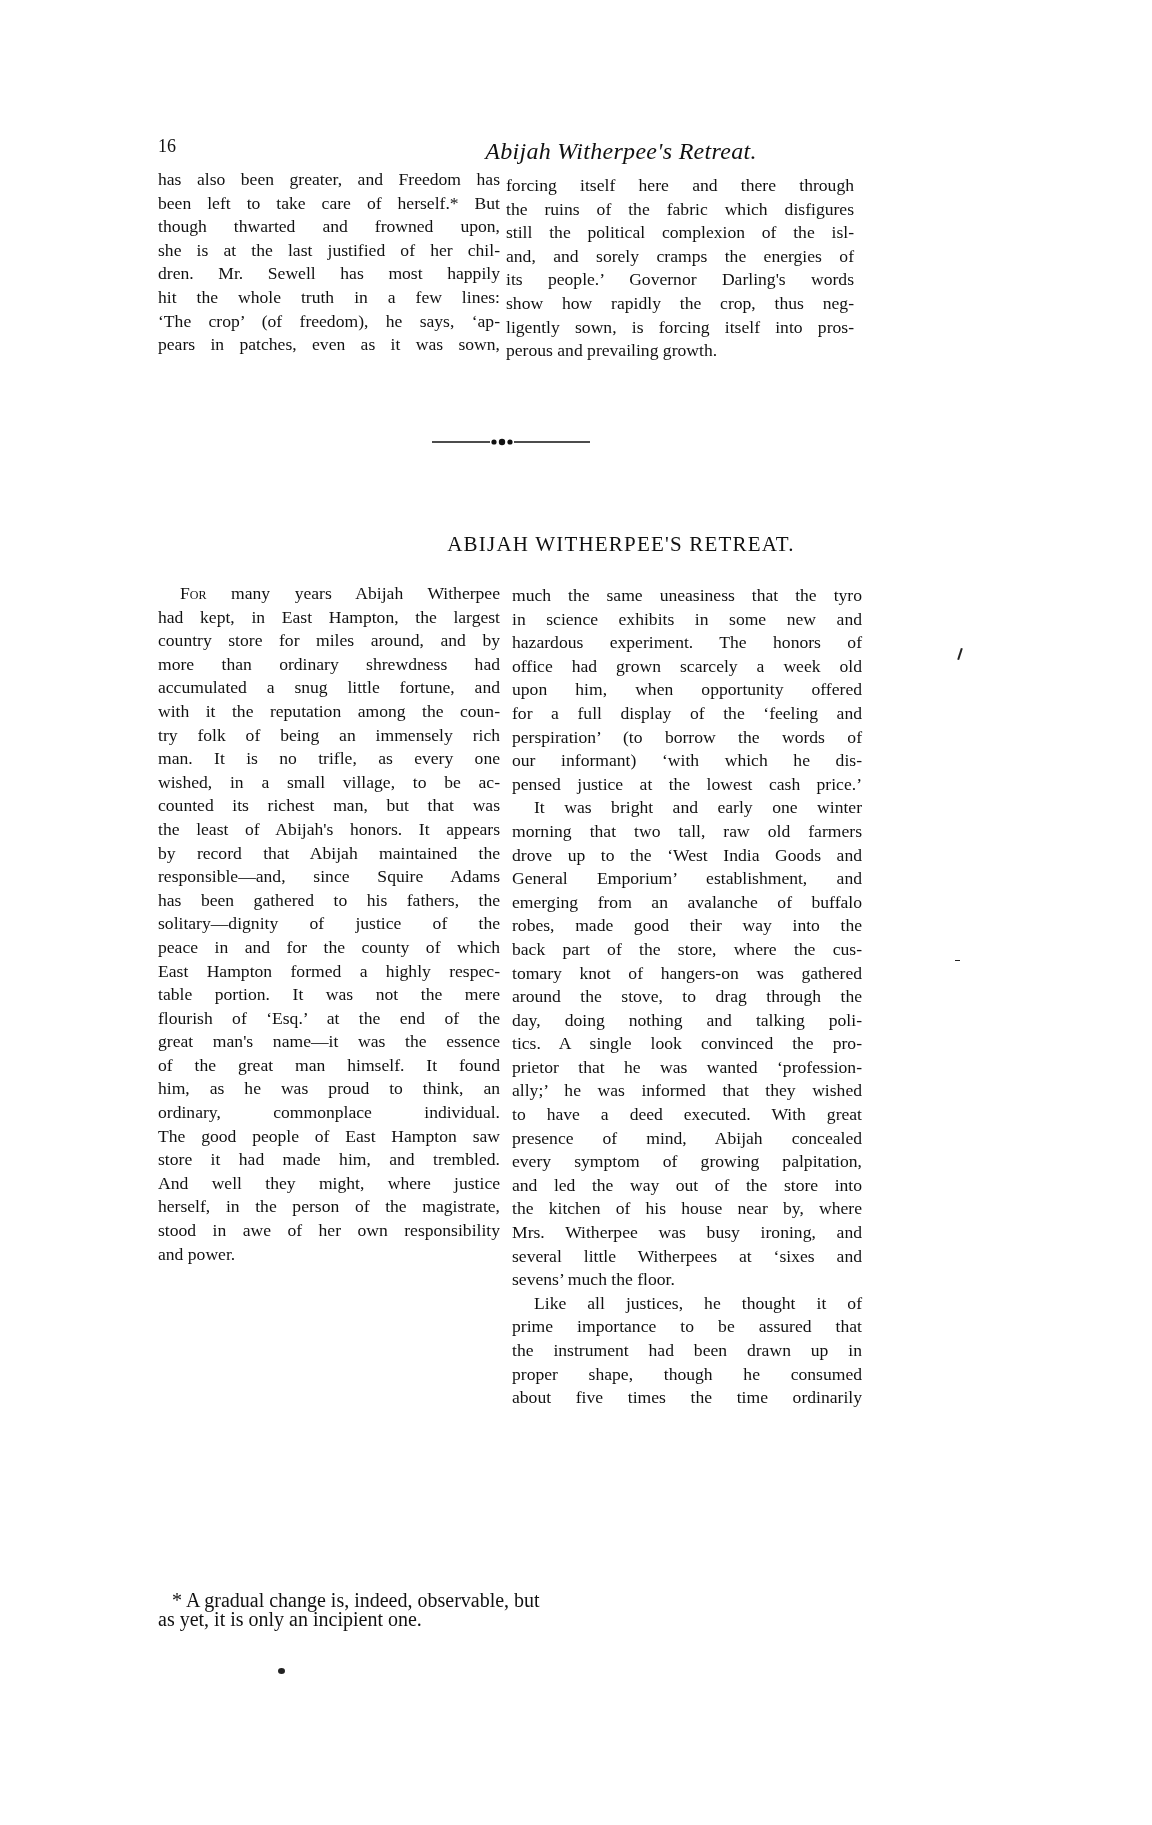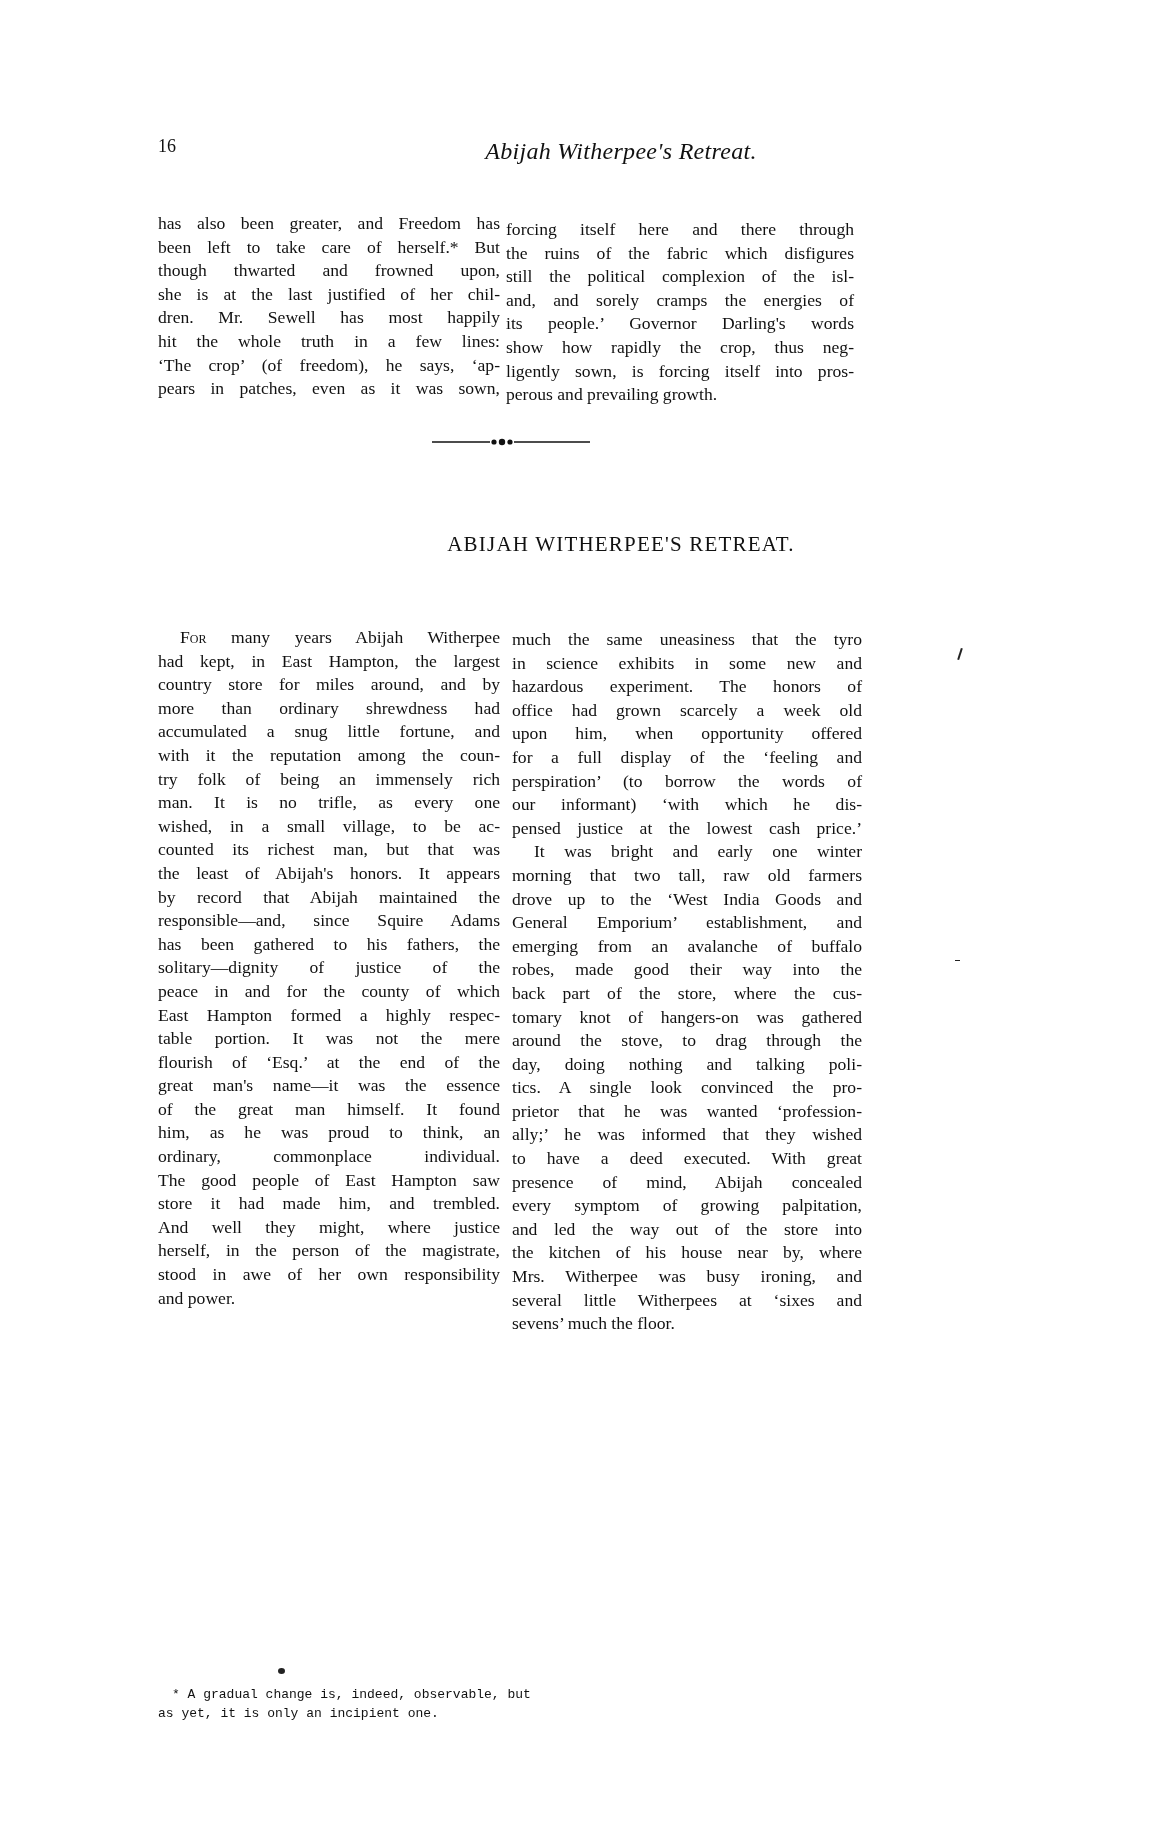--- a/index.html
+++ b/index.html
@@ -1,33 +1,33 @@
 <!DOCTYPE html>
 <html><head>
 <meta charset="utf-8">
 <style>
   html, body { margin: 0; padding: 0; background: #ffffff; }
   body { width: 1152px; height: 1825px; position: relative; overflow: hidden;
          font-family: "Liberation Serif", "DejaVu Serif", serif; color: #111111; }
   .page-num { position: absolute; left: 158px; top: 136px; font-size: 18px; }
   .running-head { position: absolute; left: 0; width: 1152px; top: 138px; text-align: center;
                   font-style: italic; font-size: 24px; letter-spacing: 0.3px; padding-left: 90px; box-sizing: border-box; }
-  .col { position: absolute; font-size: 17.6px; line-height: 23.6px; text-align: justify; margin-top: 44px; }
+  .col { position: absolute; font-size: 17.6px; line-height: 23.6px; text-align: justify; }
   .col .ln { display: block; height: 23.6px; white-space: nowrap; text-align-last: justify; text-align: justify; }
   .col .ln.last { text-align-last: left; }
   .col .ln.indent { padding-left: 22px; }
   .top-left { left: 158px; top: 168px; width: 342px; }
   .top-right { left: 506px; top: 174px; width: 348px; }
   .divider { position: absolute; left: 432px; top: 436px; width: 160px; height: 12px; }
   .title { position: absolute; left: 0; width: 1152px; top: 532px; text-align: center;
            font-size: 21px; letter-spacing: 1.2px; padding-left: 90px; box-sizing: border-box; }
   .body-left { left: 158px; top: 582px; width: 342px; }
   .body-right { left: 512px; top: 584px; width: 350px; }
   .sc { font-variant: small-caps; }
-  .footnote { position: absolute; left: 158px; top: 1685px; width: 342px; font-size: 13px; line-height: 19px; font-family: Liberation Mono, monospace; }
+  .footnote { position: absolute; left: 158px; top: 1591px; width: 342px; font-size: 20px; line-height: 19px; }
   .footnote .ln { display: block; white-space: nowrap; }
   .footnote .ln.first { padding-left: 14px; text-align: justify; text-align-last: justify; }
   .mark { position: absolute; background: #222; }
 </style>
 </head>
 <body>
 
 <div class="page-num">16</div>
 <div class="running-head">Abijah Witherpee's Retreat.</div>
 
@@ -124,20 +124,27 @@
       <span class="ln">ally;’ he was informed that they wished</span>
       <span class="ln">to have a deed executed. With great</span>
       <span class="ln">presence of mind, Abijah concealed</span>
       <span class="ln">every symptom of growing palpitation,</span>
       <span class="ln">and led the way out of the store into</span>
       <span class="ln">the kitchen of his house near by, where</span>
       <span class="ln">Mrs. Witherpee was busy ironing, and</span>
       <span class="ln">several little Witherpees at ‘sixes and</span>
       <span class="ln last">sevens’ much the floor.</span>
     </div>
+  <div id="rightP3">
+      <span class="ln indent">Like all justices, he thought it of</span>
+      <span class="ln">prime importance to be assured that</span>
+      <span class="ln">the instrument had been drawn up in</span>
+      <span class="ln">proper shape, though he consumed</span>
+      <span class="ln">about five times the time ordinarily</span>
+    </div>
 </div>
 
 <div class="footnote" id="footnote">
     <span class="ln first">* A gradual change is, indeed, observable, but</span>
     <span class="ln">as yet, it is only an incipient one.</span>
   </div>
 
 <div class="mark" style="left:278px;top:1668px;width:7px;height:6px;border-radius:50%;"></div>
 <div class="mark" style="left:959px;top:648px;width:2px;height:12px;transform:rotate(18deg);"></div>
 <div class="mark" style="left:955px;top:960px;width:5px;height:1px;"></div>

